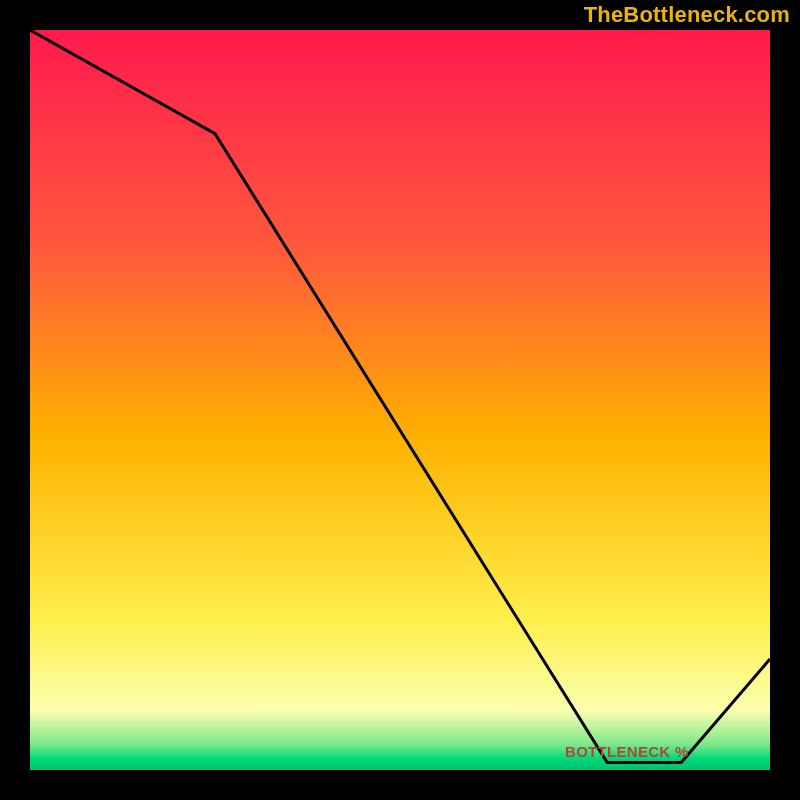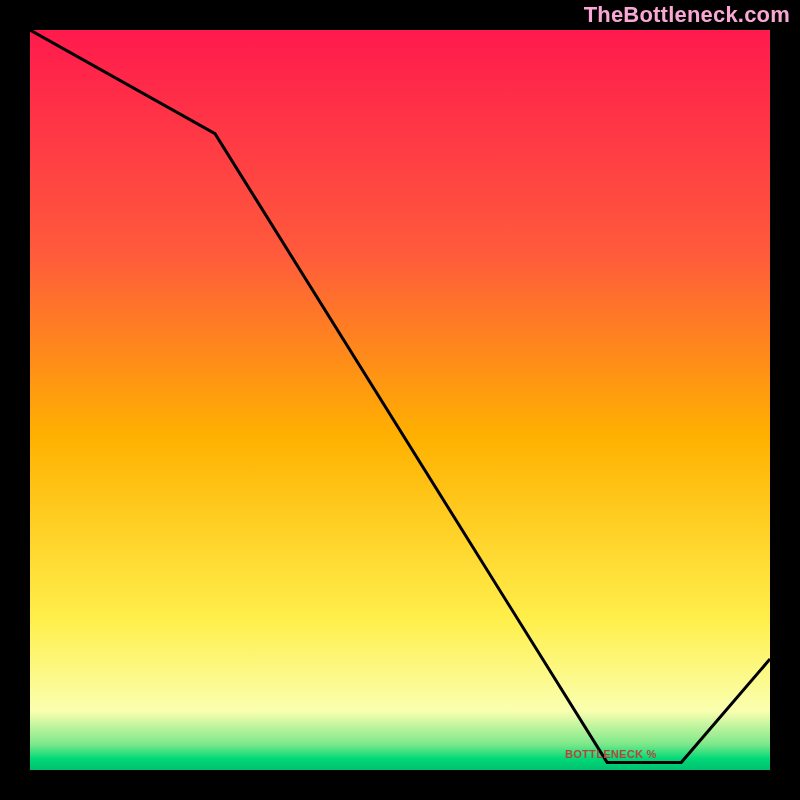--- a/index.html
+++ b/index.html
@@ -10,35 +10,35 @@
     height: 800px;
     background: #000;
   }
   .watermark {
     position: absolute;
     top: 2px;
     right: 10px;
     font-family: Arial, Helvetica, sans-serif;
     font-size: 22px;
     font-weight: 600;
-    color: #f9a8d4;
+    color: #eab308;
     letter-spacing: 0.2px;
   }
   .plot {
     position: absolute;
     left: 30px;
     top: 30px;
     width: 740px;
     height: 740px;
   }
   .plot svg { display: block; }
   .line-label {
     position: absolute;
     font-family: Arial, Helvetica, sans-serif;
-    font-size: 11px;
+    font-size: 15px;
     font-weight: 700;
     color: #b4443a;
     letter-spacing: 0.3px;
     bottom: 40px;
     left: 565px;
     white-space: nowrap;
   }
 </style>
 </head>
 <body>

